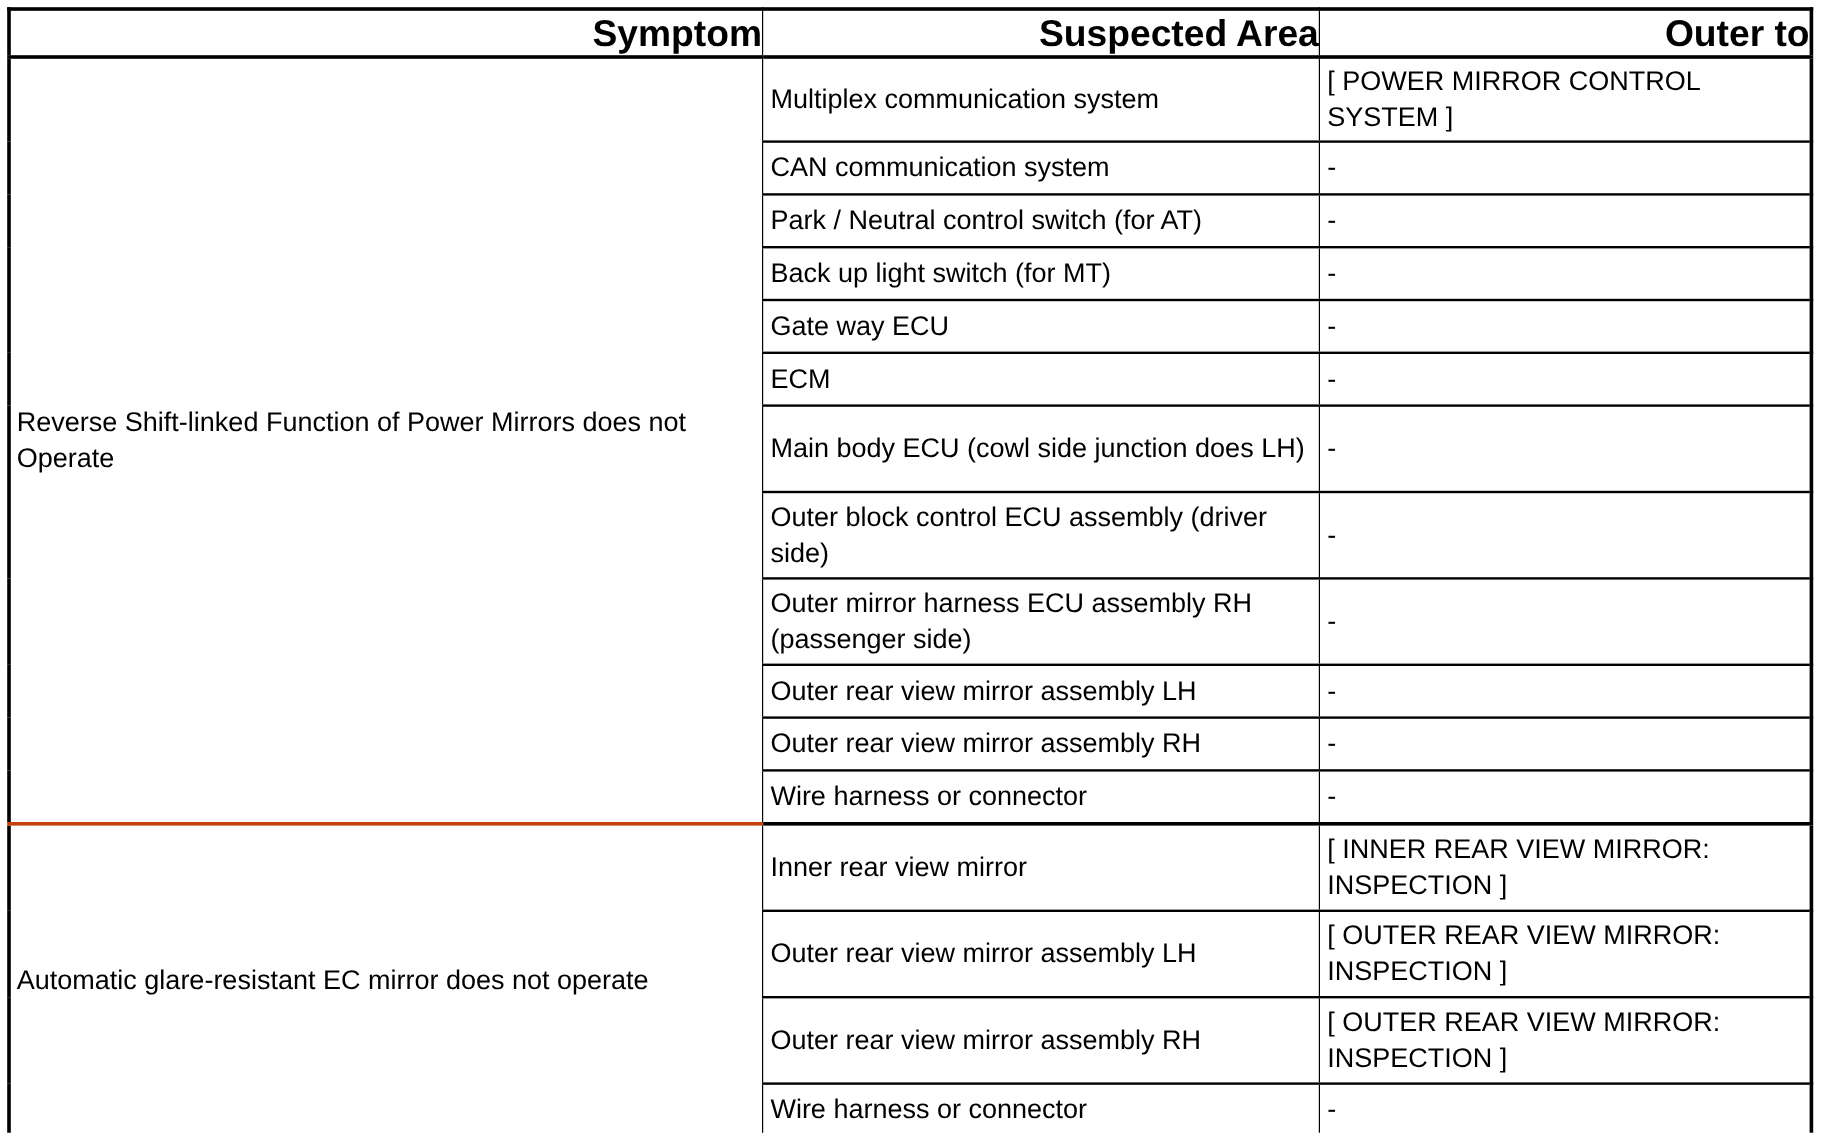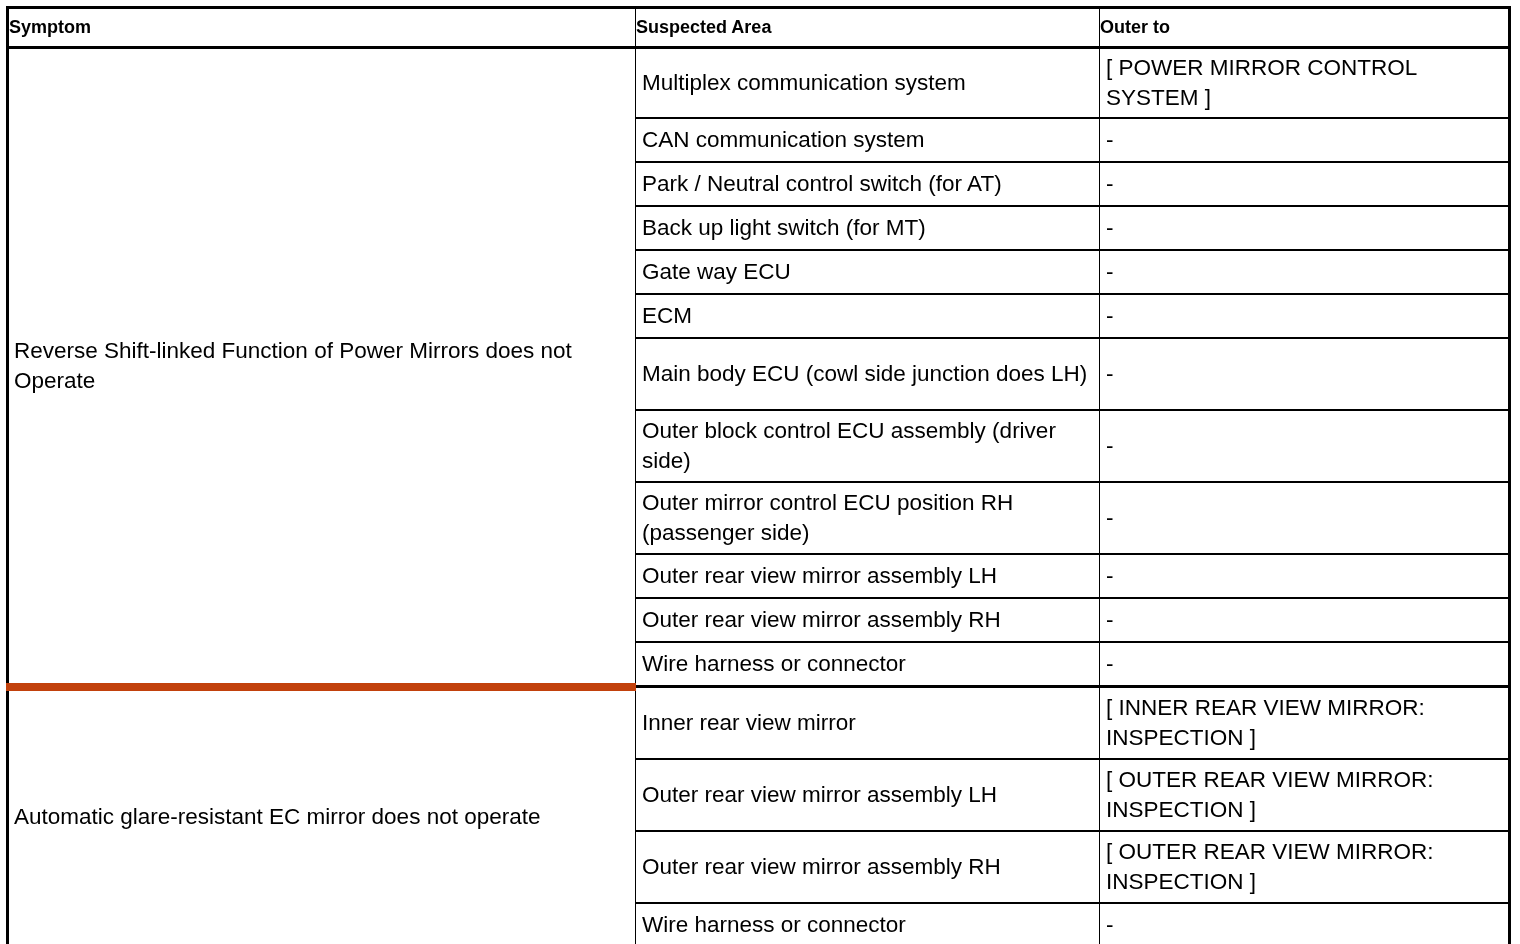--- a/index.html
+++ b/index.html
@@ -22,40 +22,40 @@
       width: 1502px;
       border-collapse: collapse;
       border: 3px solid #000000;
       table-layout: fixed;
     }
     table.diag col.c1 { width: 628px; }
     table.diag col.c2 { width: 464px; }
     table.diag col.c3 { width: 410px; }
     table.diag th {
       font-weight: bold;
-      font-size: 18px;
+      font-size: 31px;
       height: 37px;
       padding: 0;
-      text-align: left;
+      text-align: right;
       vertical-align: middle;
       border: 1px solid #000000;
       border-bottom: 3px solid #000000;
     }
     table.diag td {
       font-size: 22.5px;
       line-height: 30px;
       padding: 4px 5px 4px 6px;
       vertical-align: middle;
       border: 1px solid #000000;
       border-top: 2px solid #000000;
       border-bottom: 2px solid #000000;
       text-align: left;
     }
     table.diag td.symptom {
-      border-bottom: 8px solid #c2410c;
+      border-bottom: 3px solid #c2410c;
       padding-left: 5px;
       margin-left: 16px;
     }
     table.diag td.ref-link {
       font-weight: normal;
     }
     table.diag tr.h1 td { height: 62px; }
     table.diag tr.h2 td { height: 34px; }
     table.diag tr.group-end td { border-bottom: 3px solid #000000; }
   </style>
@@ -104,21 +104,21 @@
     </tr>
     <tr class="h1">
       <td>Main body ECU (cowl side junction does LH)</td>
       <td>-</td>
     </tr>
     <tr class="h1">
       <td>Outer block control ECU assembly (driver side)</td>
       <td>-</td>
     </tr>
     <tr class="h1">
-      <td>Outer mirror control ECU position RH (passenger side)</td>
+      <td>Outer mirror harness ECU assembly RH (passenger side)</td>
       <td>-</td>
     </tr>
     <tr class="h2">
       <td>Outer rear view mirror assembly LH</td>
       <td>-</td>
     </tr>
     <tr class="h2">
       <td>Outer rear view mirror assembly RH</td>
       <td>-</td>
     </tr>

